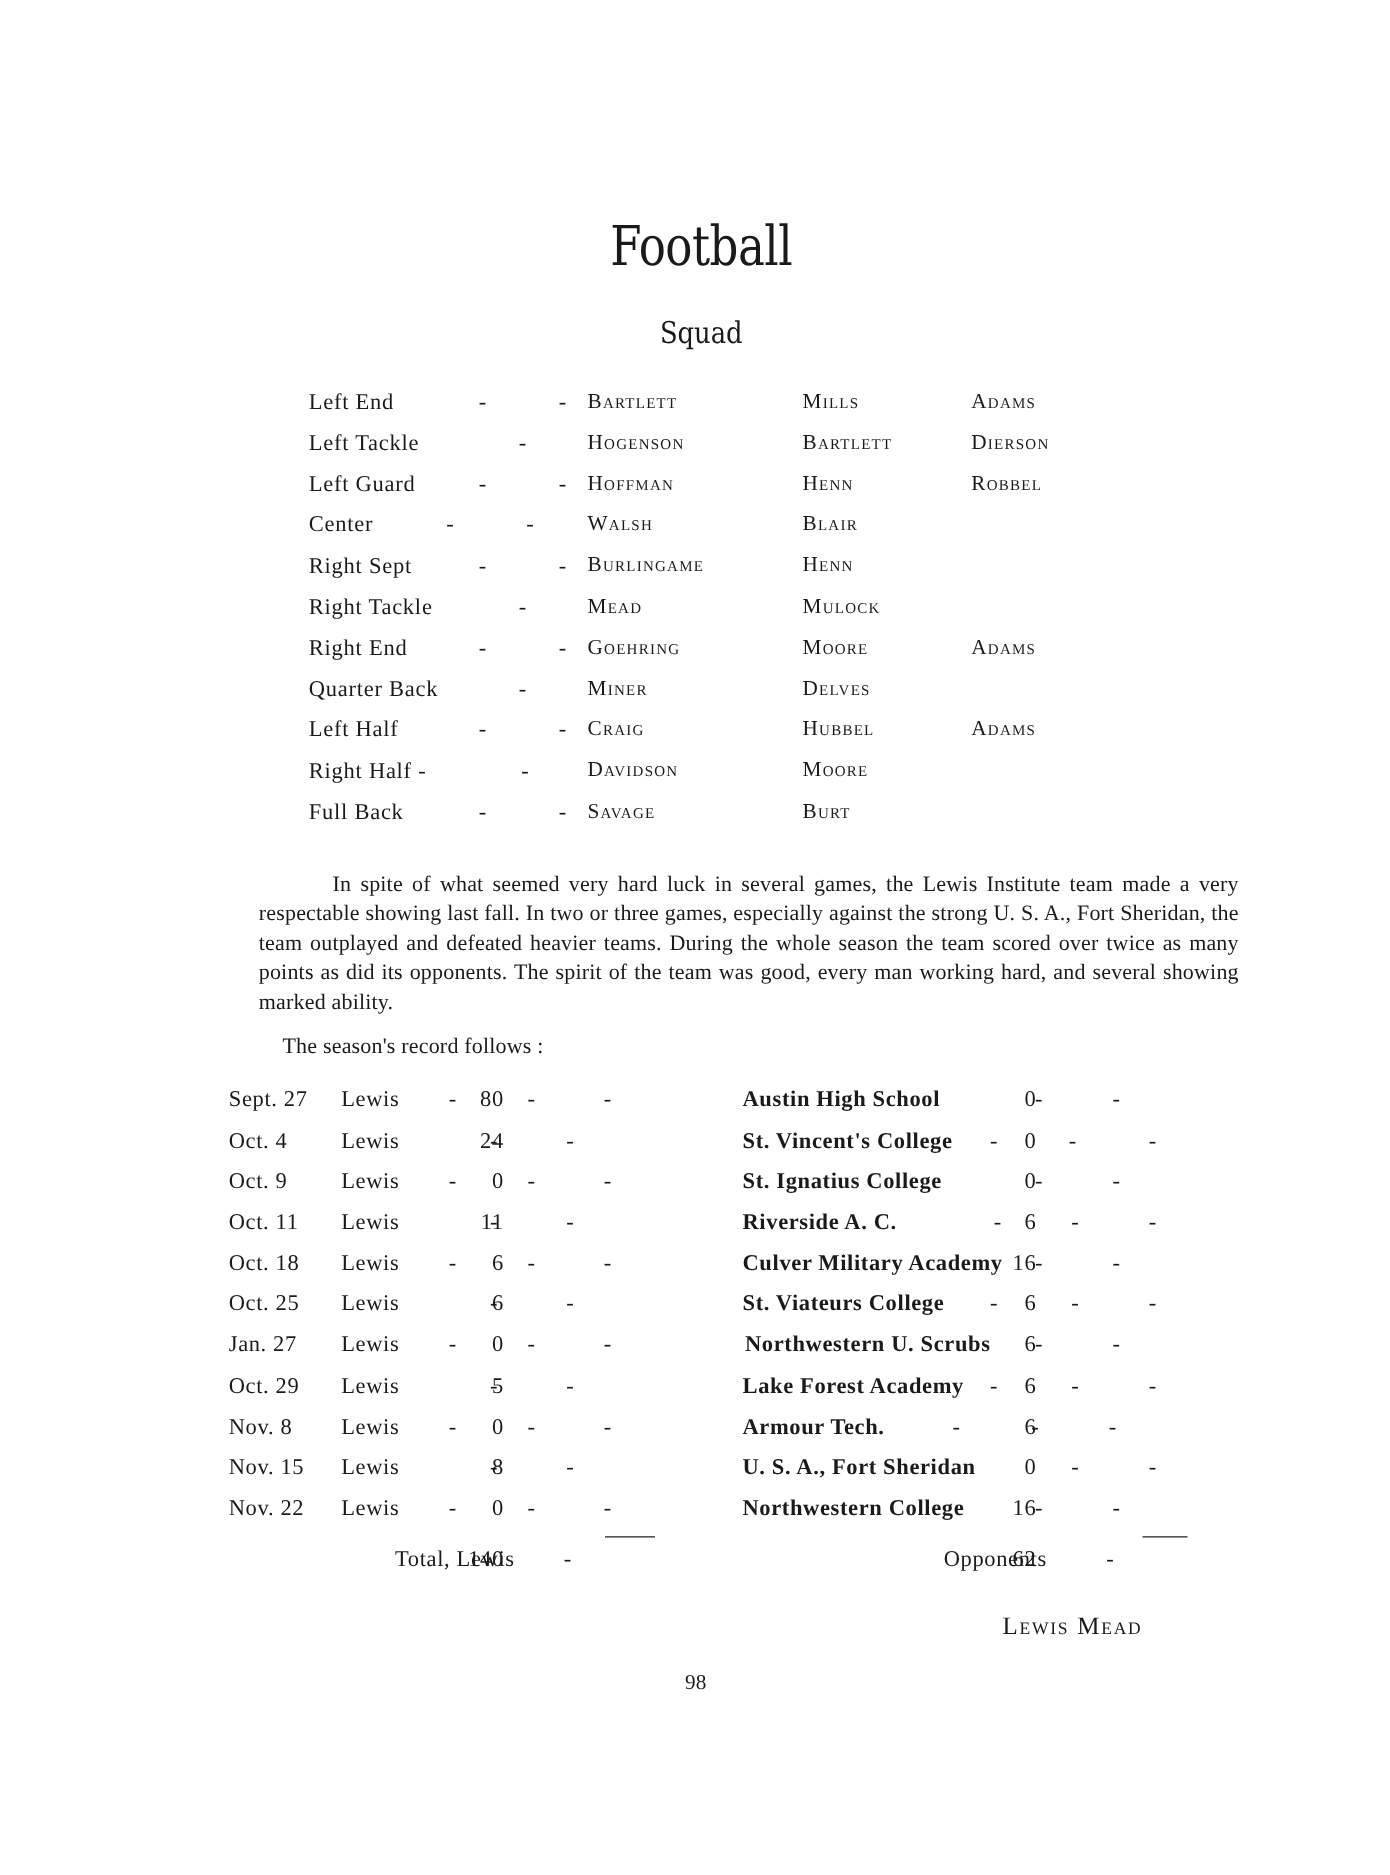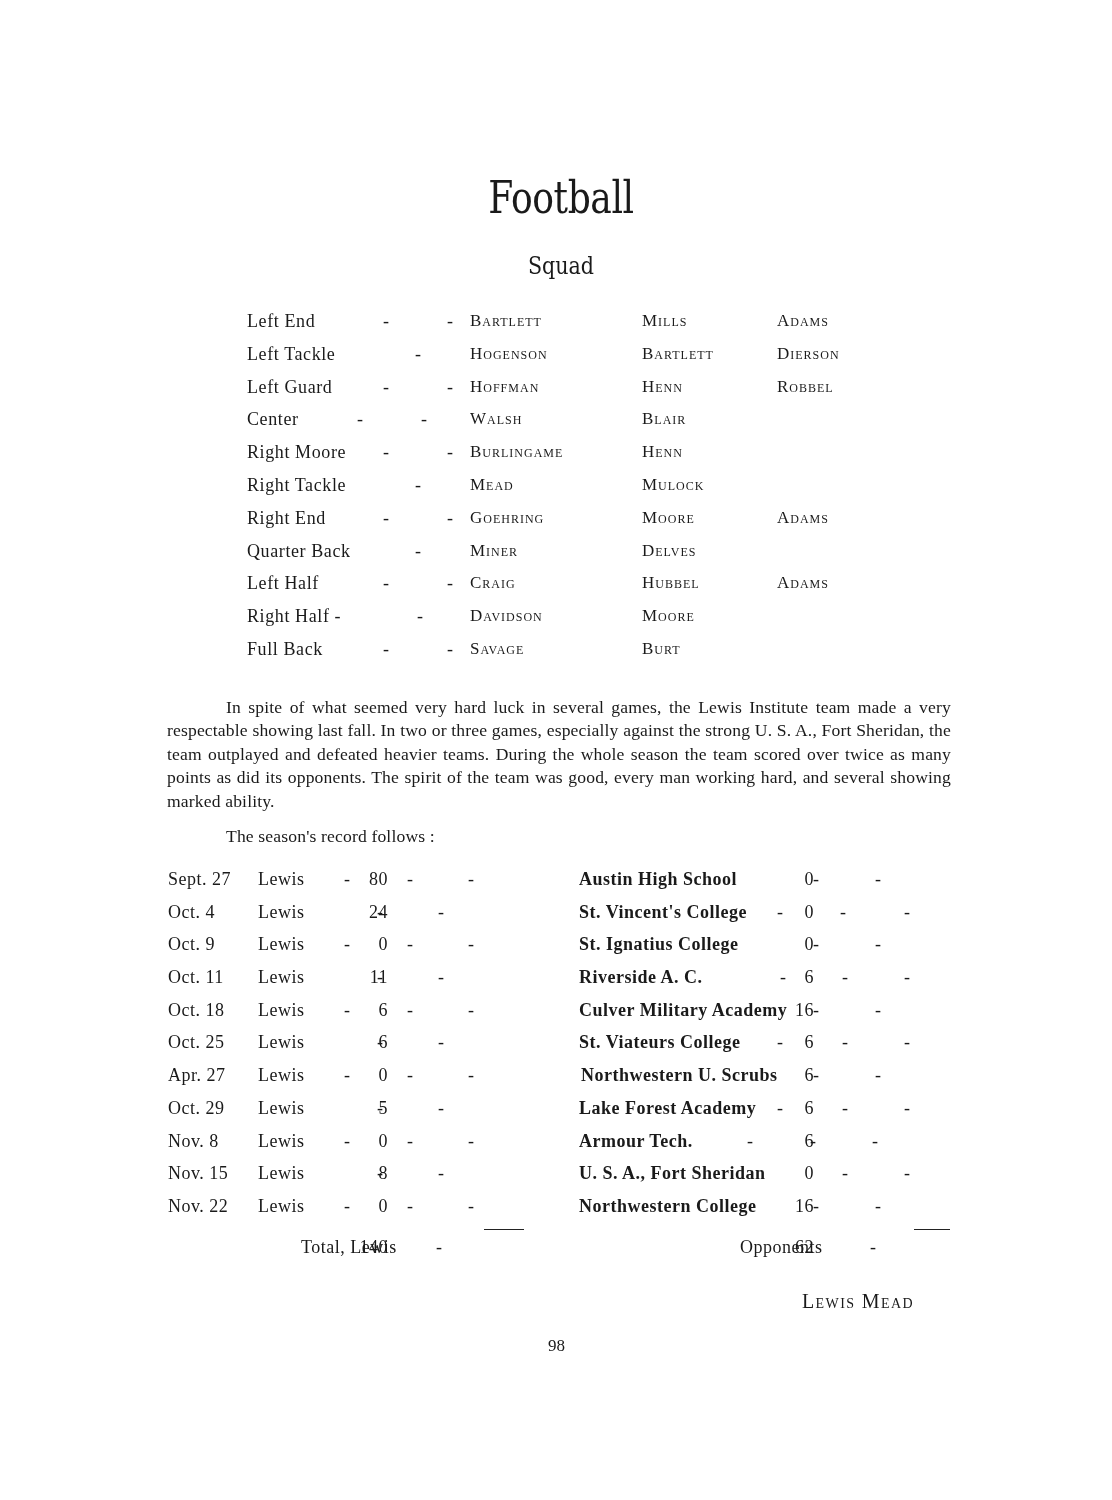--- a/index.html
+++ b/index.html
@@ -73,27 +73,28 @@
     .paragraph {
       position: absolute;
       left: 167px;
       width: 784px;
       font-size: 17.6px;
       line-height: 23.4px;
       text-align: justify;
       margin: 0;
       letter-spacing: 0.15px;
     }
-    .p-intro { top: 696px; text-indent: 59px; }
+    .p-intro { top: 696px; text-indent: 59px; margin-left: 40px; }
     .p-record { top: 825px; text-indent: 59px; }
     .record {
       position: absolute;
       top: 869px;
       left: 0;
       width: 976px;
+      padding-left: 15px;
     }
     .game-row {
       position: relative;
       height: 32.7px;
       font-size: 18px;
       letter-spacing: 0.5px;
     }
     .game-row span {
       position: absolute;
       top: 0;
@@ -188,21 +189,21 @@
   </div>
   <div class="squad-row">
     <span class="pos">Center</span>
     <span class="d1" style="left:110px">-</span>
     <span class="d2" style="left:174px">-</span>
     <span class="p1 sc">Walsh</span>
     <span class="p2 sc">Blair</span>
     <span class="p3 sc"></span>
   </div>
   <div class="squad-row">
-    <span class="pos">Right Moore</span>
+    <span class="pos">Right Sept</span>
     <span class="d1">-</span>
     <span class="d2">-</span>
     <span class="p1 sc">Burlingame</span>
     <span class="p2 sc">Henn</span>
     <span class="p3 sc"></span>
   </div>
   <div class="squad-row">
     <span class="pos">Right Tackle</span>
     <span class="d1"></span>
     <span class="d2" style="left:168px">-</span>
@@ -328,21 +329,21 @@
     <span class="gd2" style="left:377px">-</span>
     <span class="gd3" style="left:438px">-</span>
     <span class="lscore">6</span>
     <span class="opp">St. Viateurs College</span>
     <span class="od1" style="left:777px">-</span>
     <span class="od2" style="left:842px">-</span>
     <span class="od3" style="left:904px">-</span>
     <span class="oscore">6</span>
   </div>
   <div class="game-row">
-    <span class="date">Apr. 27</span>
+    <span class="date">Jan. 27</span>
     <span class="team">Lewis</span>
     <span class="gd1">-</span>
     <span class="gd2">-</span>
     <span class="gd3">-</span>
     <span class="lscore">0</span>
     <span class="opp" style="left:581px">Northwestern U. Scrubs</span>
     <span class="od1">-</span>
     <span class="od2">-</span>
     <span class="od3"></span>
     <span class="oscore">6</span>

